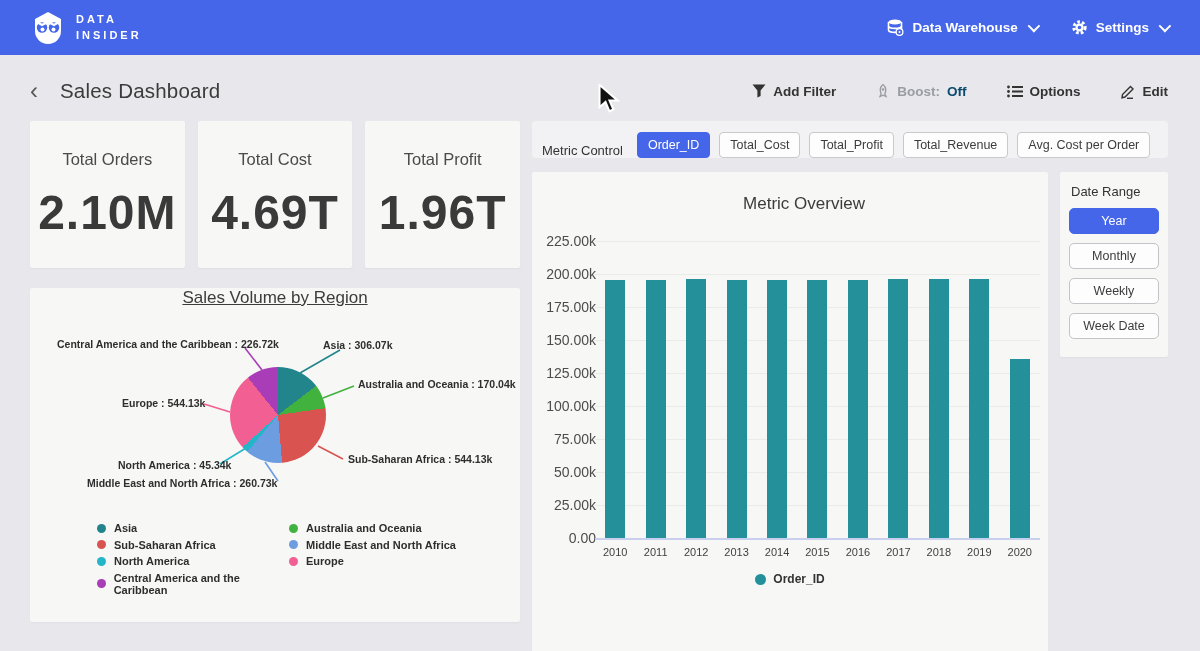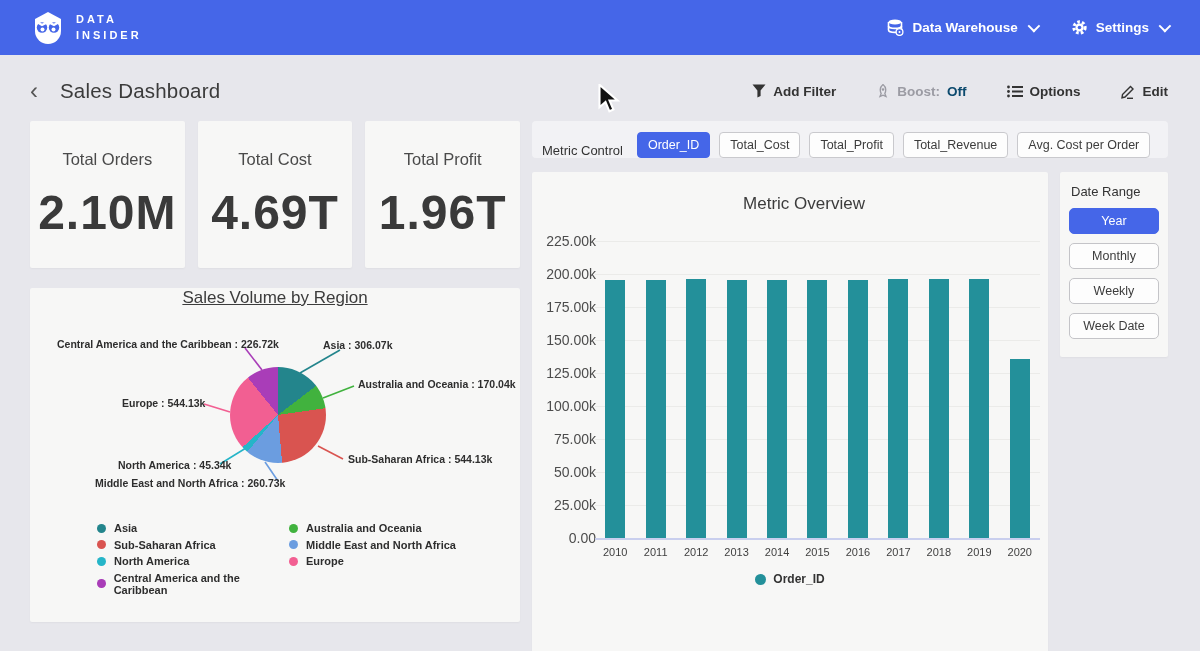--- a/index.html
+++ b/index.html
@@ -212,21 +212,21 @@
             <line x1="235" y1="150" x2="248" y2="169" stroke="#6b9de0" stroke-width="1.6"></line>
             <line x1="216" y1="136" x2="190" y2="152" stroke="#25b5c8" stroke-width="1.6"></line>
             <line x1="200" y1="100" x2="174" y2="92" stroke="#f25f92" stroke-width="1.6"></line>
             <line x1="232" y1="58" x2="215" y2="36" stroke="#a93db8" stroke-width="1.6"></line>
           </svg>
         <div class="pie-disc" id="pie-disc" style="background: conic-gradient(rgb(35, 133, 140) 0deg, rgb(35, 133, 140) 52.5402deg, rgb(65, 178, 62) 52.5402deg, rgb(65, 178, 62) 81.7294deg, rgb(217, 84, 80) 81.7294deg, rgb(217, 84, 80) 175.135deg, rgb(107, 157, 224) 175.135deg, rgb(107, 157, 224) 219.892deg, rgb(37, 181, 200) 219.892deg, rgb(37, 181, 200) 227.675deg, rgb(242, 95, 146) 227.675deg, rgb(242, 95, 146) 321.081deg, rgb(169, 61, 184) 321.081deg, rgb(169, 61, 184) 360deg);"></div>
         <div id="pie-callouts">
             <div class="pie-callout" style="left: 293px; top: 27px;">Asia : 306.07k</div>
             <div class="pie-callout" style="left: 328px; top: 66px;">Australia and Oceania : 170.04k</div>
             <div class="pie-callout" style="left: 318px; top: 141px;">Sub-Saharan Africa : 544.13k</div>
-            <div class="pie-callout" style="left: 65px; top: 165px;">Middle East and North Africa : 260.73k</div>
+            <div class="pie-callout" style="left: 57px; top: 165px;">Middle East and North Africa : 260.73k</div>
             <div class="pie-callout" style="left: 88px; top: 147px;">North America : 45.34k</div>
             <div class="pie-callout" style="left: 92px; top: 85px;">Europe : 544.13k</div>
             <div class="pie-callout" style="left: 27px; top: 26px;">Central America and the Caribbean : 226.72k</div>
           </div>
       </div>
       <div class="pie-legend" id="pie-legend">
           <div class="pie-legend-col">
             <div class="pie-legend-item">
               <span class="legend-dot" style="background: rgb(35, 133, 140);"></span>
               <span>Asia</span>

